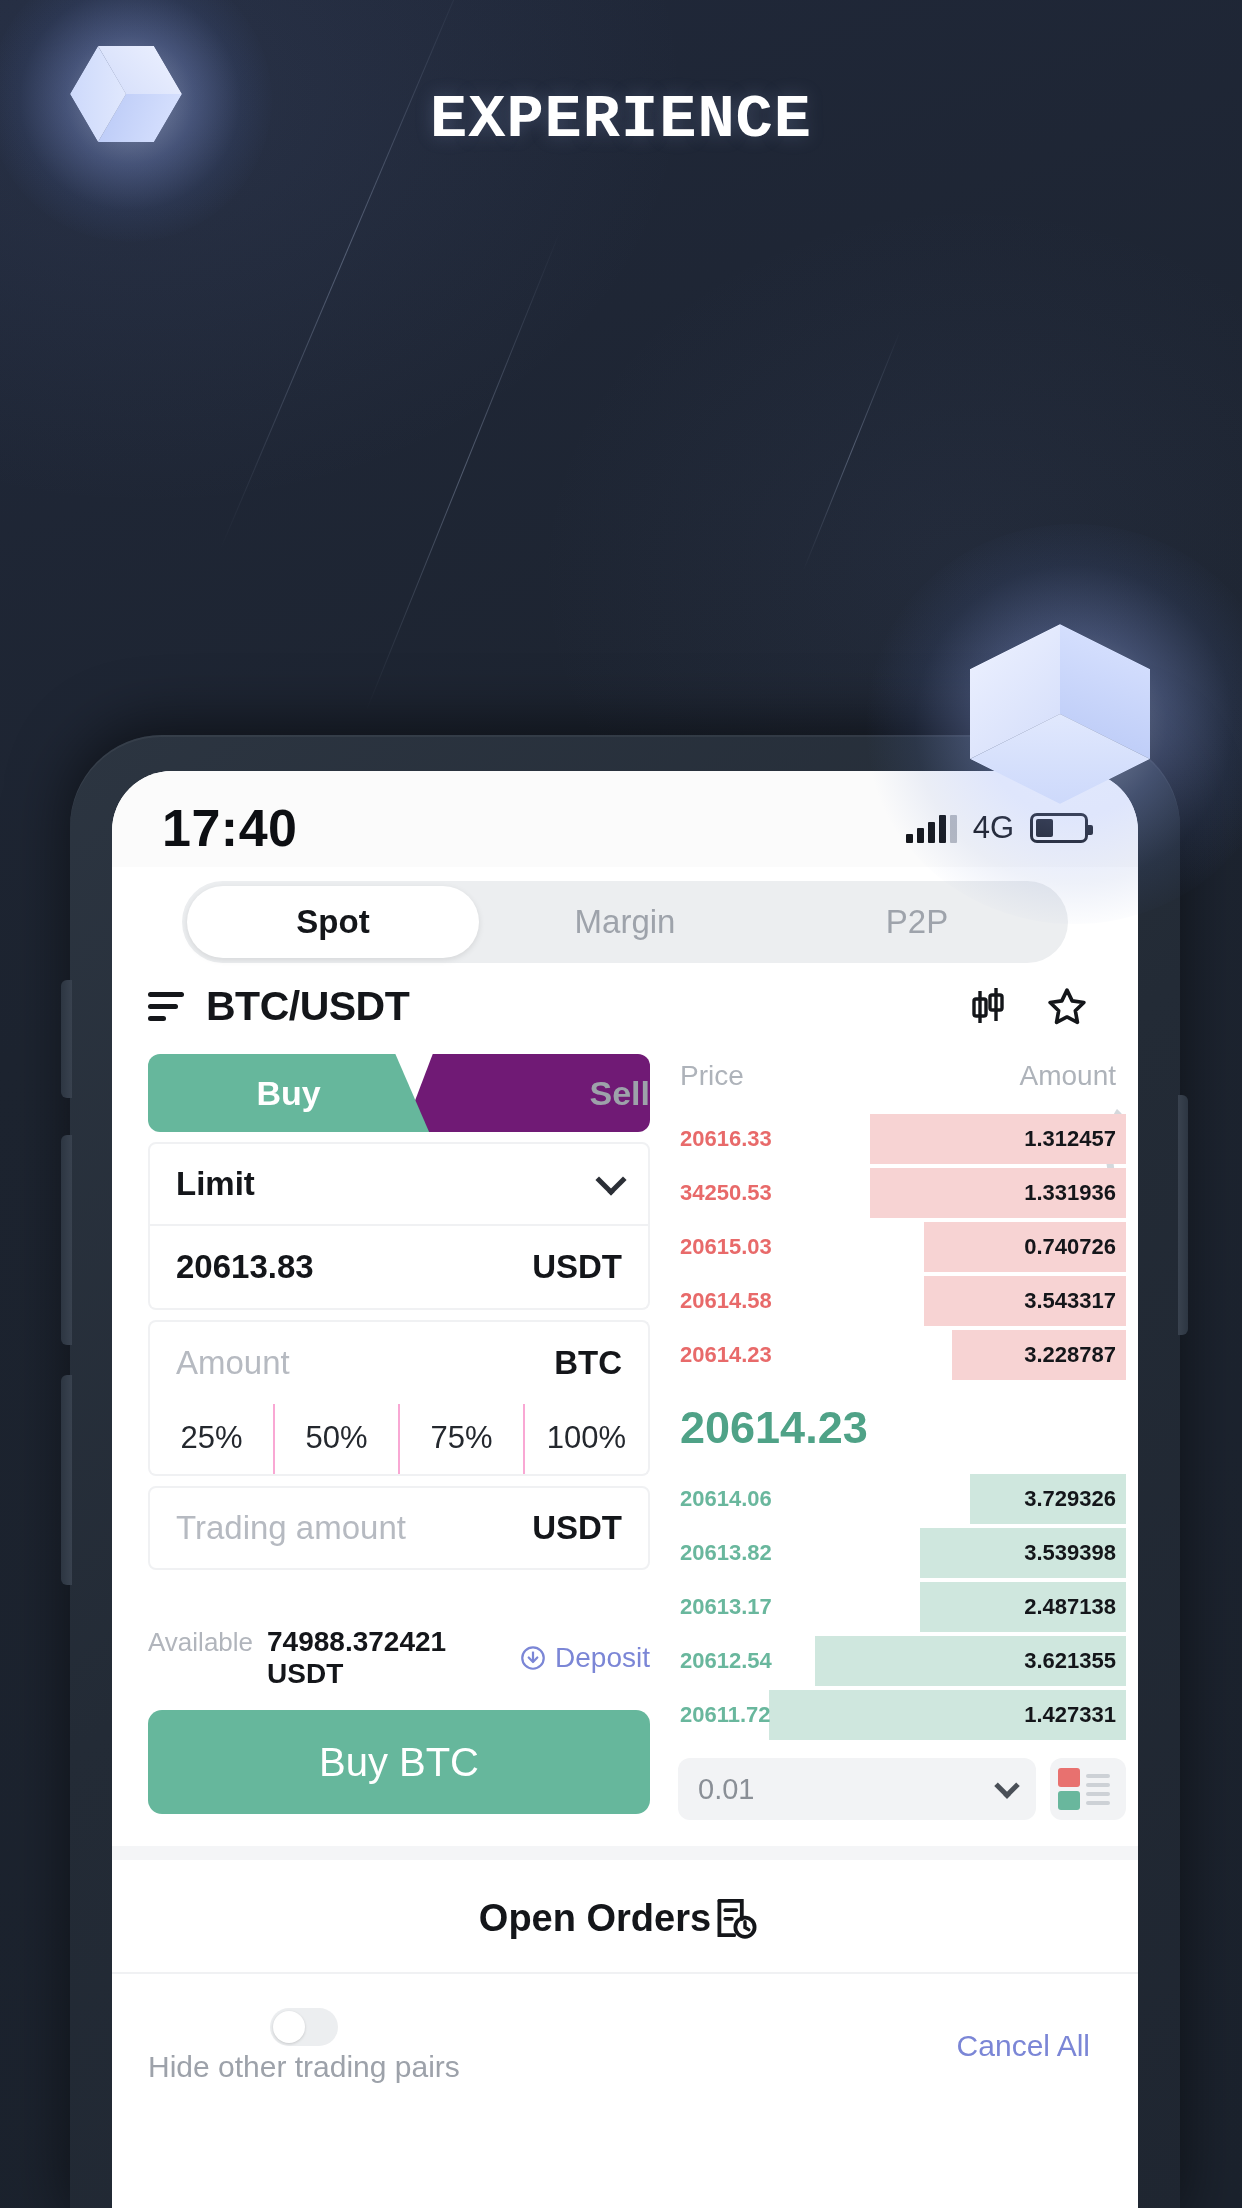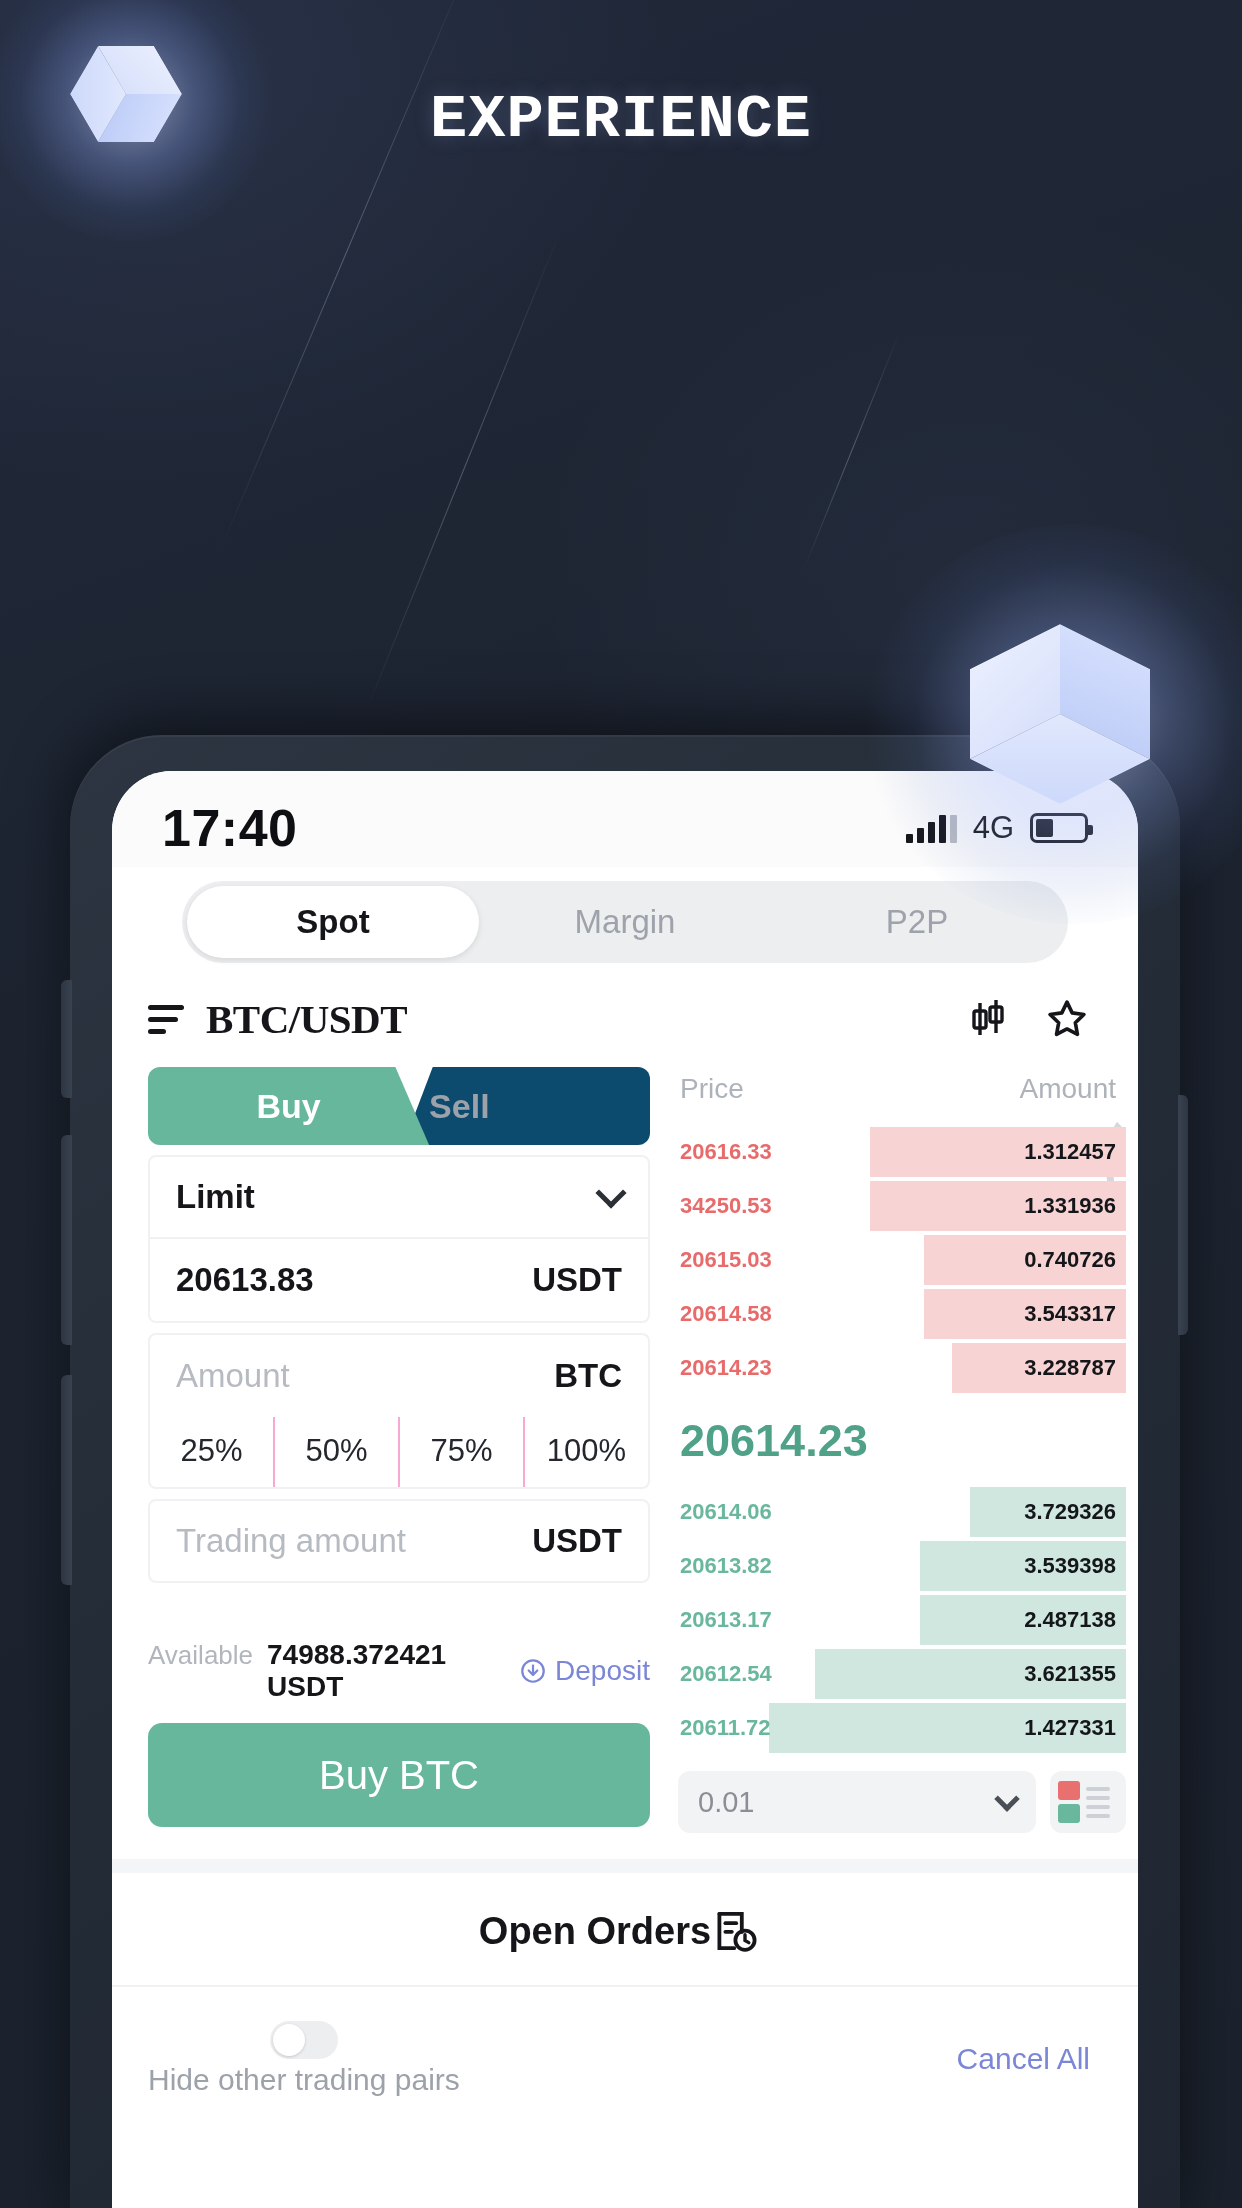--- a/index.html
+++ b/index.html
@@ -152,22 +152,21 @@
     line-height: 72px; font-weight: 500; border-radius: 42px;
   }
   .seg .tab.active {
     background: #ffffff; color: #14161a; font-weight: 700;
     box-shadow: 0 2px 6px rgba(0,0,0,0.10);
   }
 
   
   .pairbar {
     display: flex; align-items: center; justify-content: space-between;
-    padding: 32px 48px 24px 36px;
-    font-family: Liberation Serif, serif;
+    padding: 20px 48px 24px 36px;
   }
   .pairleft { display: flex; align-items: center; gap: 22px; }
   .menu-icon { display: flex; flex-direction: column; gap: 7px; width: 36px; }
   .menu-icon span { display: block; height: 5px; background: #14161a; border-radius: 3px; }
   .menu-icon span:nth-child(1) { width: 36px; }
   .menu-icon span:nth-child(2) { width: 30px; }
   .menu-icon span:nth-child(3) { width: 18px; }
   .pairname { font-size: 41px; font-weight: 700; letter-spacing: -0.5px; }
   .pairicons { display: flex; align-items: center; gap: 34px; }
 
@@ -179,22 +178,22 @@
   
   .bs { display: flex; height: 78px; position: relative; }
   .bs .buy {
     width: 56%; background: #66b79c; color: #ffffff;
     font-size: 34px; font-weight: 700; line-height: 78px; text-align: center;
     border-radius: 12px 0 0 12px;
     clip-path: polygon(0 0, 88% 0, 100% 100%, 0 100%);
     position: relative; z-index: 2;
   }
   .bs .sell {
-    flex: 1; background: #0c4a6e; color: #9da2aa;
-    font-size: 34px; font-weight: 600; line-height: 78px; text-align: left;
+    flex: 1; background: #701a75; color: #9da2aa;
+    font-size: 34px; font-weight: 600; line-height: 78px; text-align: right;
     border-radius: 0 12px 12px 0;
     margin-left: -26px; padding-left: 26px;
     clip-path: polygon(12% 0, 100% 0, 100% 100%, 0 100%);
   }
 
   .field {
     height: 84px; border: 2px solid #f0f1f3; border-top: none;
     display: flex; align-items: center; justify-content: space-between;
     padding: 0 26px; font-size: 33px;
   }

